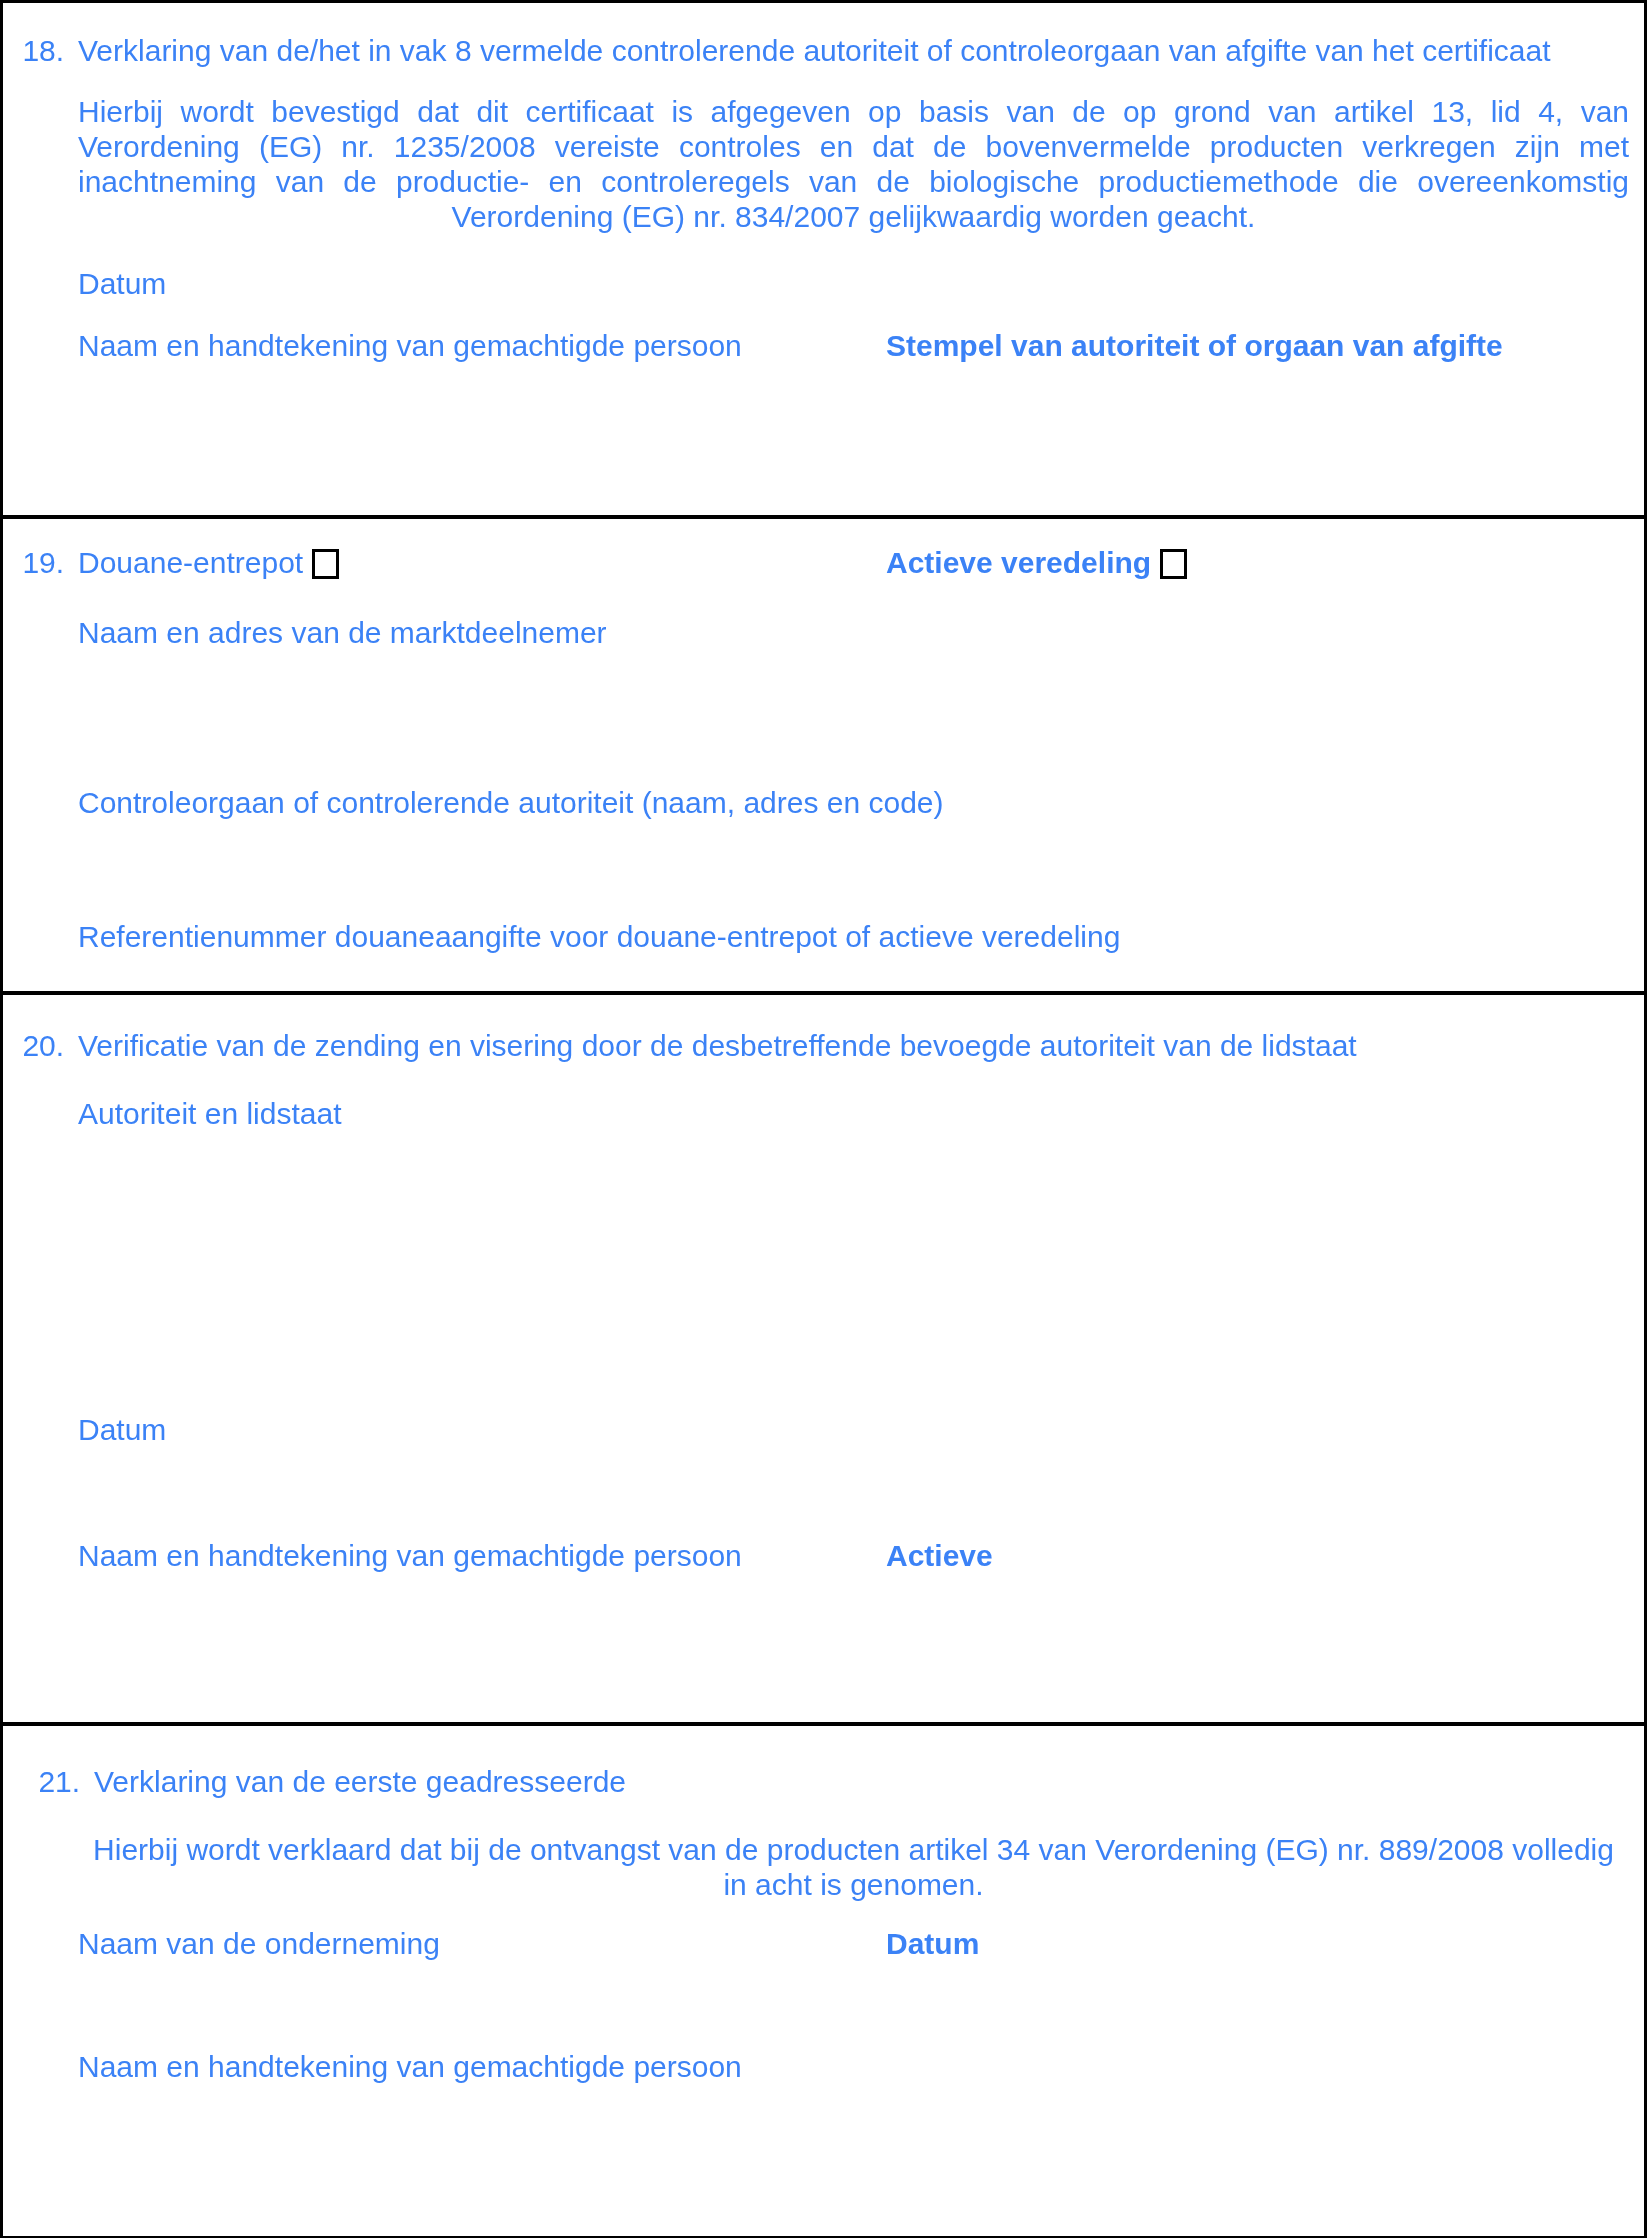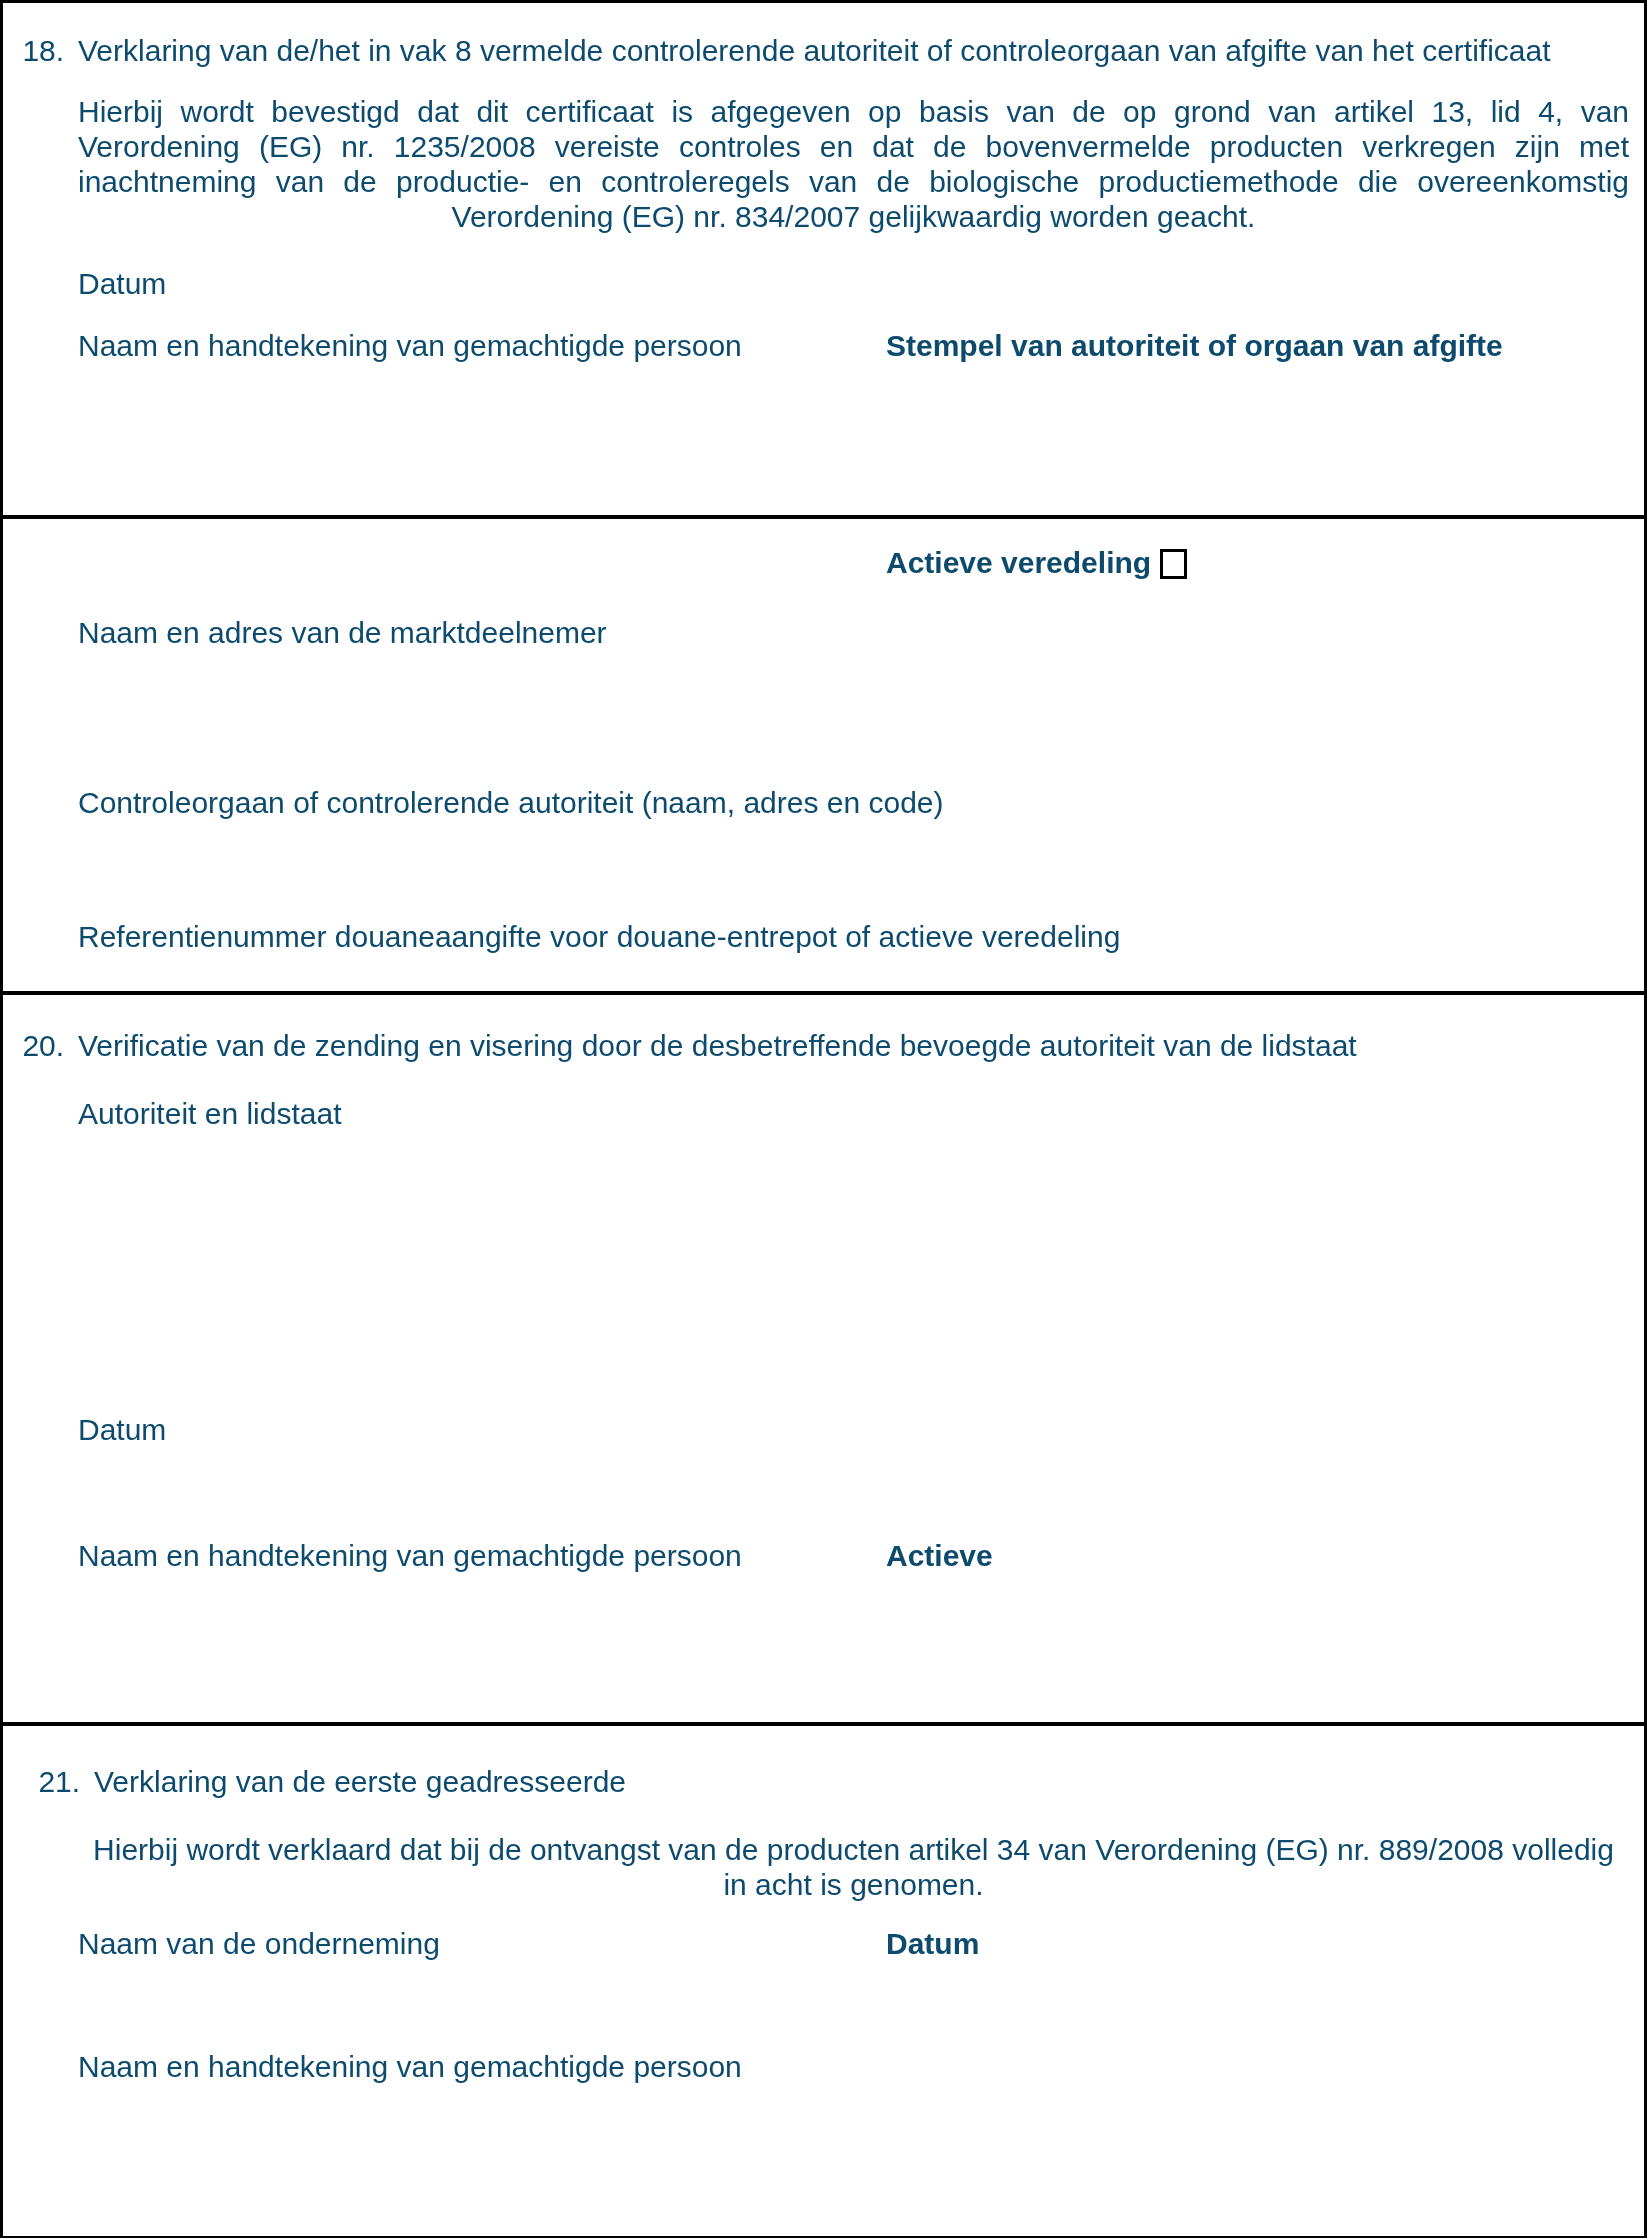--- a/index.html
+++ b/index.html
@@ -5,21 +5,21 @@
   html, body {
     margin: 0;
     padding: 0;
     background: #ffffff;
   }
   .page {
     position: relative;
     width: 1647px;
     height: 2239px;
     background: #ffffff;
-    color: #0c4a6e;
+    color: #3b82f6;
     font-family: "Liberation Sans", "DejaVu Sans", sans-serif;
     font-size: 30px;
     line-height: 35px;
     box-sizing: border-box;
     border: 3.9px solid #000000;
     overflow: hidden;
   }
   .divider {
     position: absolute;
     left: 0;
@@ -85,20 +85,24 @@
     <div class="jline">inachtneming van de productie- en controleregels van de biologische productiemethode die overeenkomstig</div>
     <div class="nline">Verordening (EG) nr. 834/2007 gelijkwaardig worden geacht.</div>
   </div>
 
   <div class="label col-l" style="top:263px;">Datum</div>
   <div class="label col-l" style="top:325px;">Naam en handtekening van gemachtigde persoon</div>
   <div class="label col-r" style="top:325px;">Stempel van autoriteit of orgaan van afgifte</div>
 
   <div class="divider" style="top:512px;"></div>
 
+  <div class="row" style="top:542px;">
+    <span class="sec-num">19.</span>
+    <span class="content"><span>Douane-entrepot</span><span class="chk"></span></span>
+  </div>
   <div class="label col-r" style="top:542px;"><span>Actieve veredeling</span><span class="chk"></span></div>
 
   <div class="label col-l" style="top:612px;">Naam en adres van de marktdeelnemer</div>
   <div class="label col-l" style="top:743px;margin-top:39px;">Controleorgaan of controlerende autoriteit (naam, adres en code)</div>
   <div class="label col-l" style="top:868px;margin-top:48px;">Referentienummer douaneaangifte voor douane-entrepot of actieve veredeling</div>
 
   <div class="divider" style="top:988px;"></div>
 
   <div class="row" style="top:1025px;">
     <span class="sec-num">20.</span>

